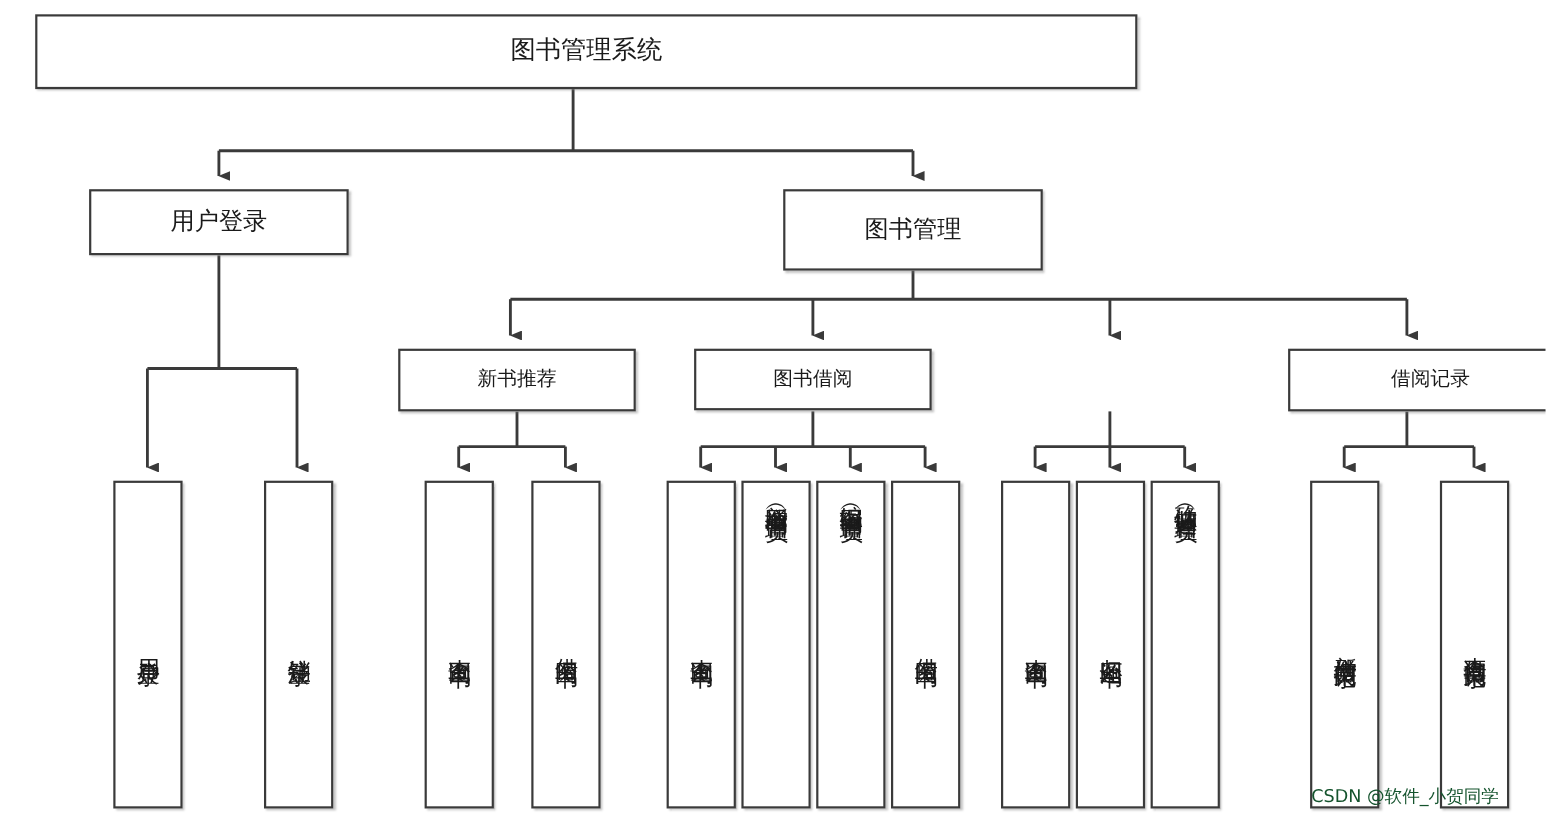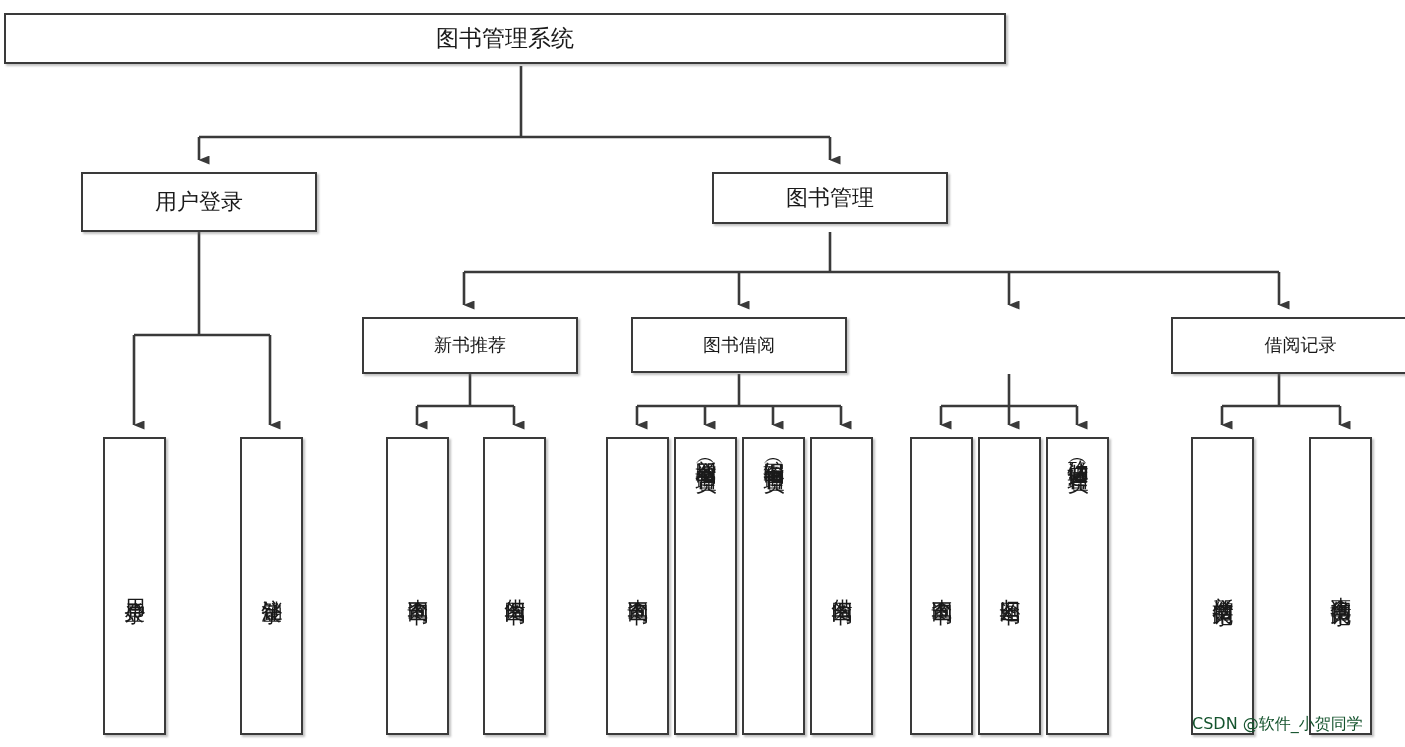--- a/index.html
+++ b/index.html
@@ -126,28 +126,28 @@
       <path d="M1009,406 L1009,425" marker-end="url(#arrow)"></path>
       <path d="M1077,406 L1077,425" marker-end="url(#arrow)"></path>
 
       <path d="M1279,374 L1279,406"></path>
       <path d="M1222,406 L1340,406"></path>
       <path d="M1222,406 L1222,425" marker-end="url(#arrow)"></path>
       <path d="M1340,406 L1340,425" marker-end="url(#arrow)"></path>
     </g>
   </svg>
 
-  <div class="node node-root" style="left:4px; top:13px; width:1002px; height:51px;">
+  <div class="node node-root" style="left:32px; top:13px; width:1002px; height:68px;">
     <span class="node-label">图书管理系统</span>
   </div>
 
   <div class="node node-l2" style="left:81px; top:172px; width:236px; height:60px;">
     <span class="node-label">用户登录</span>
   </div>
-  <div class="node node-l2" style="left:712px; top:172px; width:236px; height:52px;">
+  <div class="node node-l2" style="left:712px; top:172px; width:236px; height:74px;">
     <span class="node-label">图书管理</span>
   </div>
 
   <div class="node node-l3" style="left:362px; top:317px; width:216px; height:57px;">
     <span class="node-label">新书推荐</span>
   </div>
   <div class="node node-l3" style="left:631px; top:317px; width:216px; height:56px;">
     <span class="node-label">图书借阅</span>
   </div>
   <div class="node node-l3" style="left:1171px; top:317px; width:259px; height:57px;">

